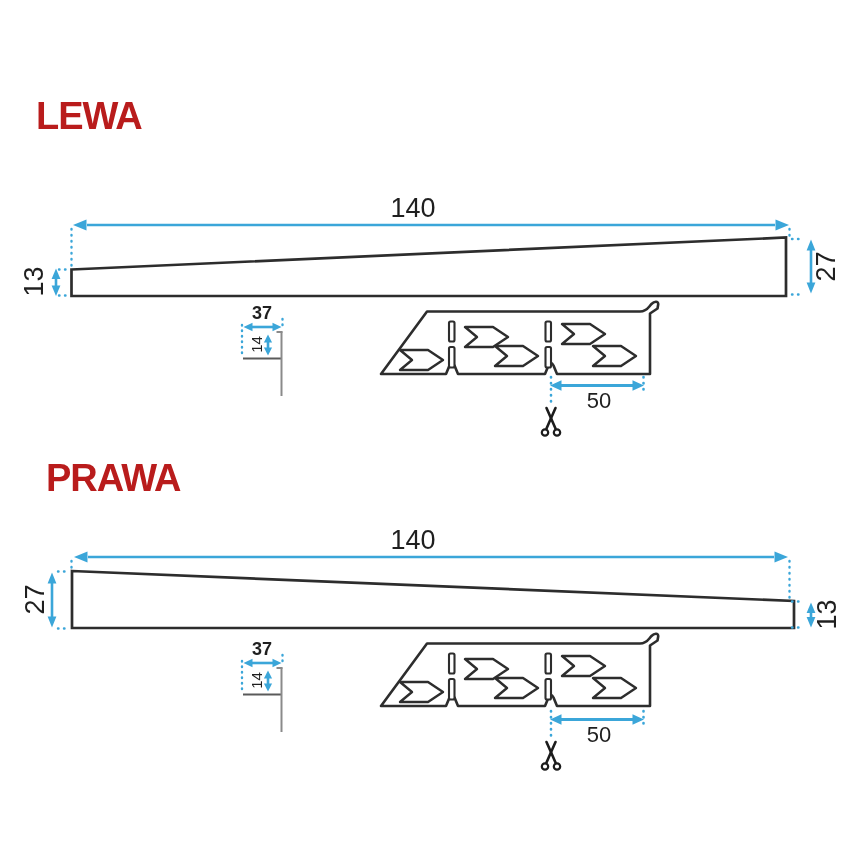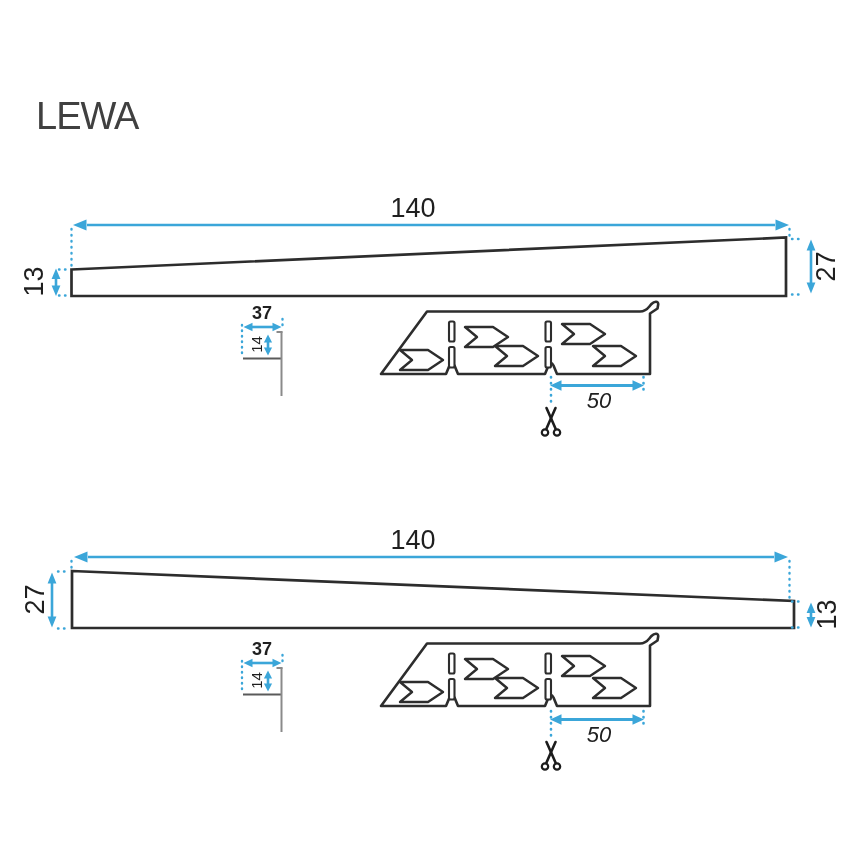--- a/index.html
+++ b/index.html
@@ -3,26 +3,26 @@
 <meta charset="utf-8">
 <style>
   html,body{margin:0;padding:0;background:#fff;}
   .canvas{
     position:relative;width:868px;height:868px;background:#ffffff;
     font-family:"Liberation Sans",sans-serif;overflow:hidden;
   }
   .diagram-svg{position:absolute;left:0;top:0;}
   .label{position:absolute;color:#1f1f1f;line-height:1;text-align:center;
          font-family:"Liberation Sans",sans-serif;white-space:nowrap;}
-  .section-title{font-size:38px;font-weight:400;color:#404040;letter-spacing:-1px;text-align:left;}
+  .section-title{font-size:38px;font-weight:700;color:#b91c1c;letter-spacing:-1px;text-align:left;}
   .dim-main{font-size:27px;}
   .dim-rot{transform:rotate(-90deg);transform-origin:50% 50%;}
   .dim-37{font-size:18px;font-weight:bold;}
   .dim-14{font-size:15px;}
-  .dim-50{font-size:22px;font-style:italic;}
+  .dim-50{font-size:22px;}
   .w40{width:40px;} .w80{width:80px;} .w44{width:44px;} .w30{width:30px;}
 </style>
 </head>
 <body>
 
 <div class="canvas">
 
   <svg class="diagram-svg" width="868" height="868" viewBox="0 0 868 868">
     <defs>
 
@@ -181,20 +181,21 @@
   </svg>
 
   <div class="label section-title" style="left:36px;top:97px;">LEWA</div>
   <div class="label dim-main w80" style="left:373px;top:195px;">140</div>
   <div class="label dim-main dim-rot w40" style="left:14px;top:268px;">13</div>
   <div class="label dim-main dim-rot w40" style="left:806px;top:253px;">27</div>
   <div class="label dim-37 w40" style="left:242px;top:304px;">37</div>
   <div class="label dim-14 dim-rot w30" style="left:241px;top:337px;">14</div>
   <div class="label dim-50 w44" style="left:577px;top:390px;">50</div>
 
+  <div class="label section-title" style="left:46px;top:459px;">PRAWA</div>
   <div class="label dim-main w80" style="left:373px;top:527px;">140</div>
   <div class="label dim-main dim-rot w40" style="left:15px;top:586px;">27</div>
   <div class="label dim-main dim-rot w40" style="left:807px;top:601px;">13</div>
   <div class="label dim-37 w40" style="left:242px;top:640px;">37</div>
   <div class="label dim-14 dim-rot w30" style="left:241px;top:673px;">14</div>
   <div class="label dim-50 w44" style="left:577px;top:724px;">50</div>
 
 </div>
 
 </body></html>

